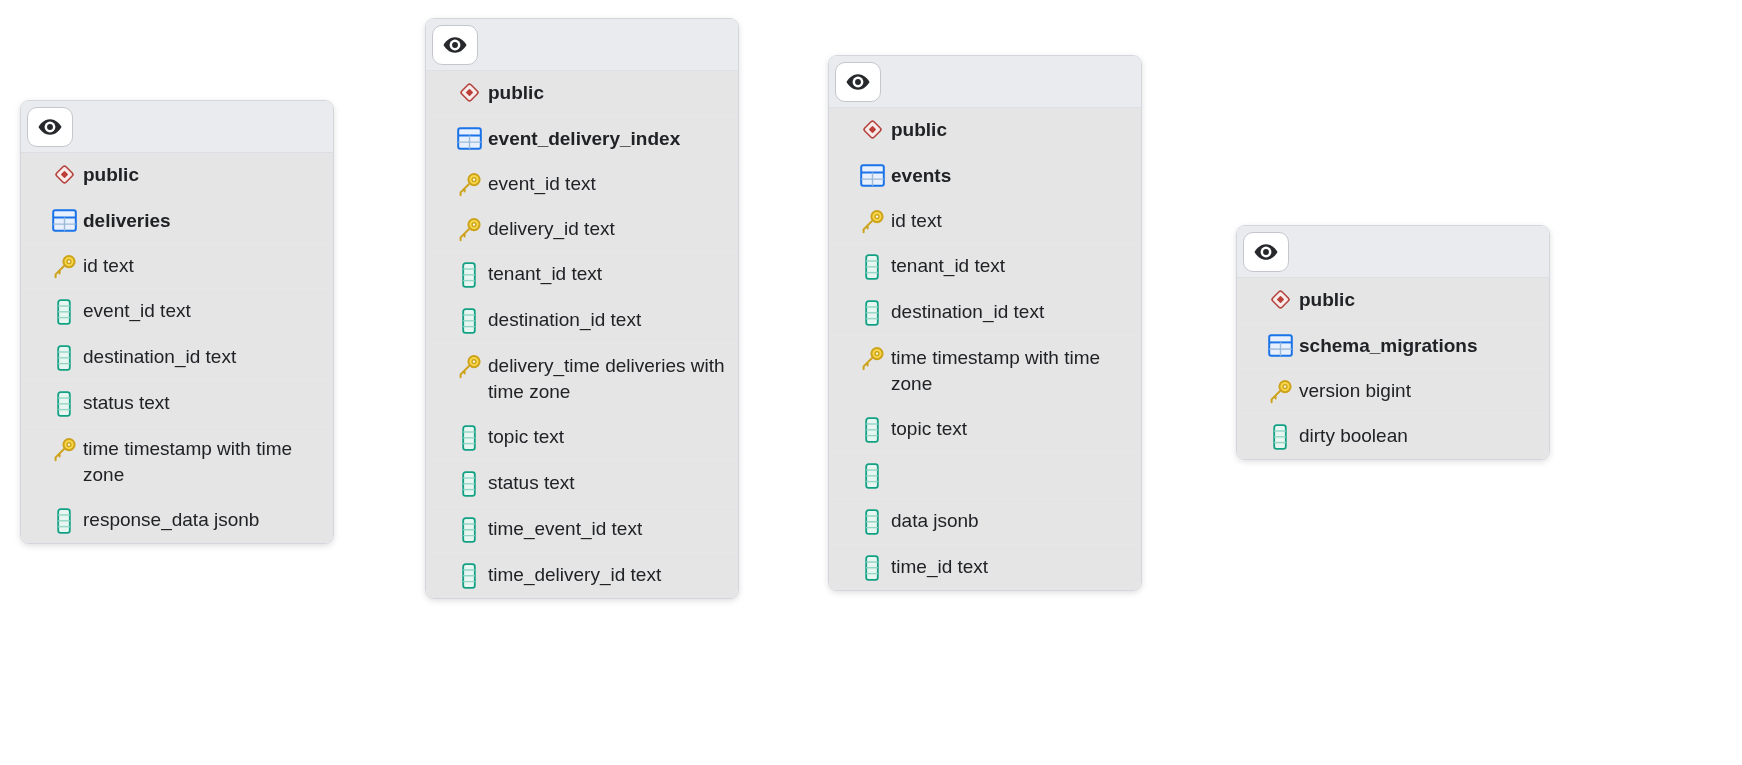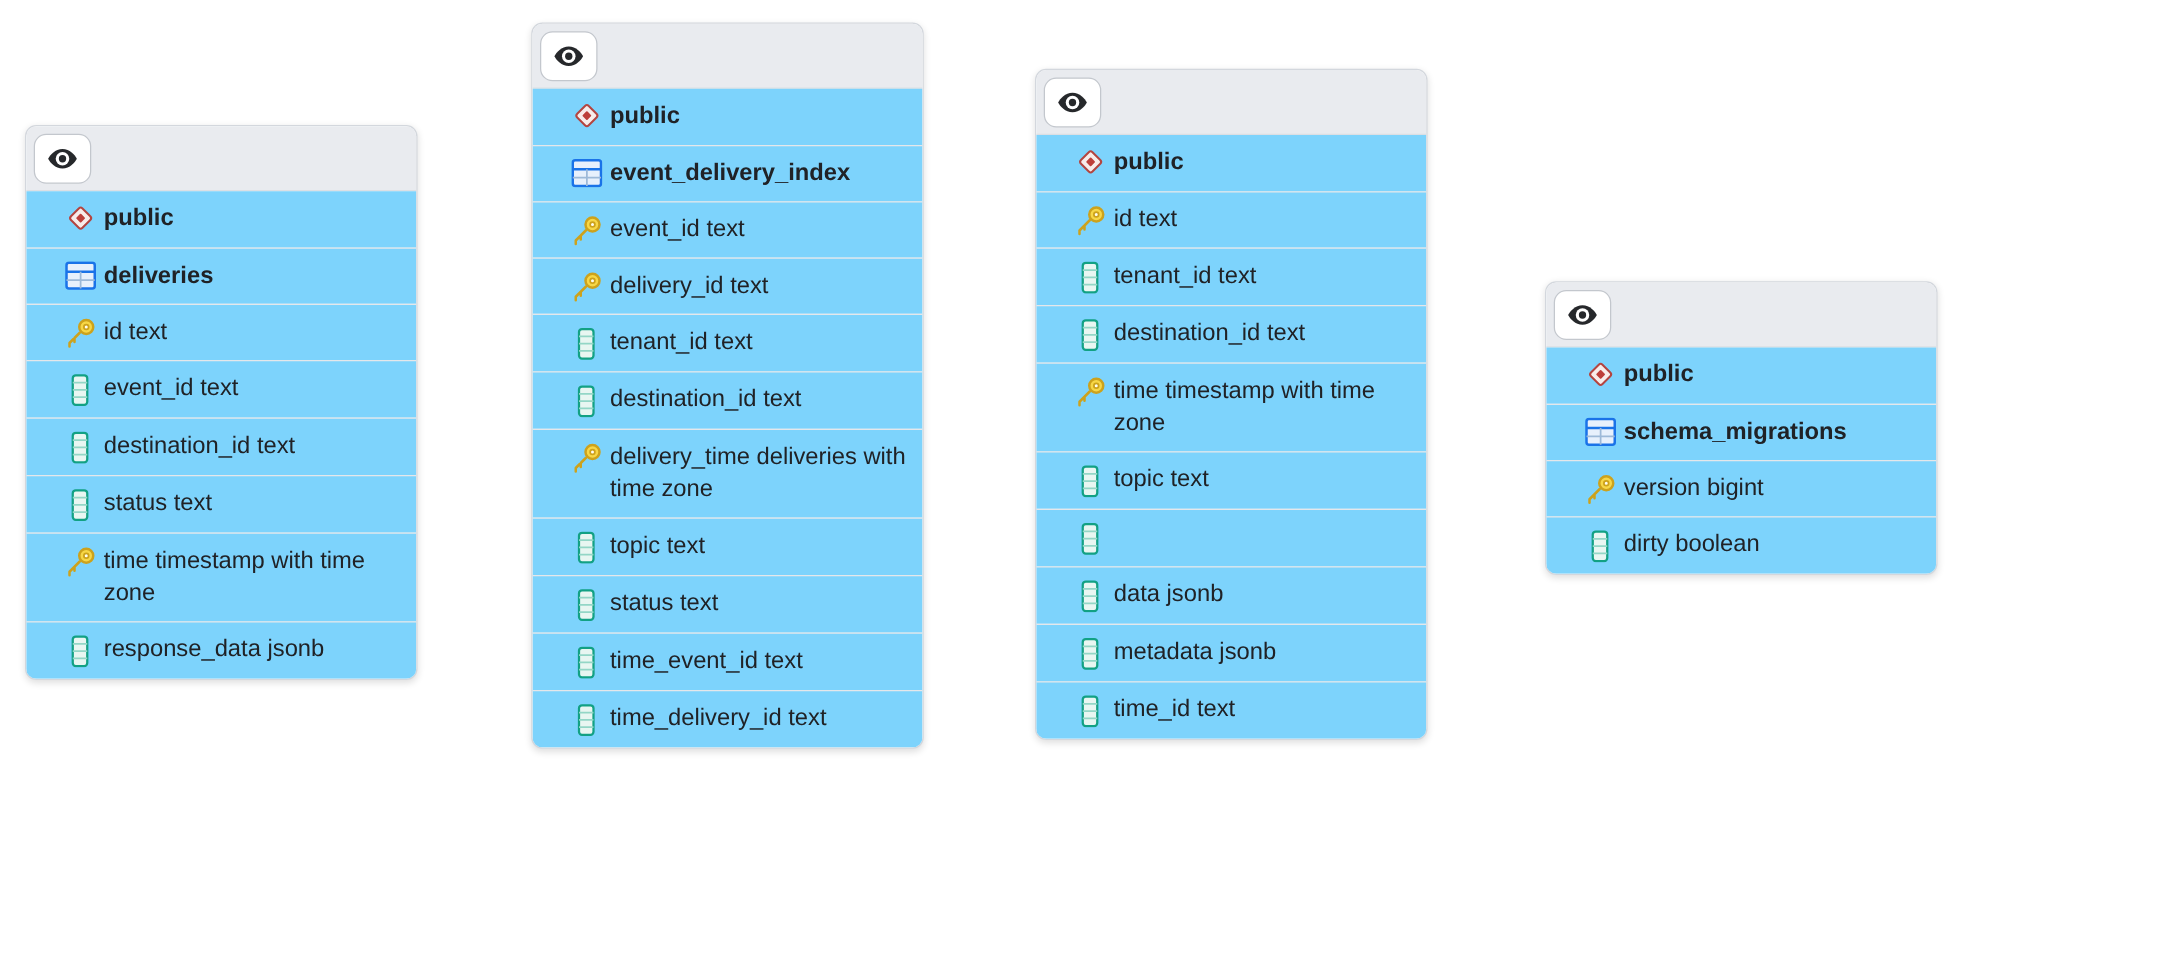--- a/index.html
+++ b/index.html
@@ -39,21 +39,21 @@
     justify-content: center;
     cursor: pointer;
   }
   .eye-btn svg { display: block; }
   .rows .row + .row { border-top: 1px solid #e5e7ea; }
   .row {
     display: flex;
     align-items: flex-start;
     padding: 9px 12px 9px 24px;
     min-height: 45px;
-    background: #7dd3fc;
+    background: #e5e5e5;
   }
   .icon-slot {
     flex: 0 0 38px;
     width: 38px;
     display: flex;
     justify-content: center;
     padding-top: 1px;
   }
   .icon-slot svg { display: block; }
   .row-label {
@@ -323,20 +323,31 @@
       <div class="rows">
         <div class="row schema">
           <span class="icon-slot">
             <svg width="23" height="23" viewBox="0 0 24 24">
               <rect x="5.2" y="5.2" width="13.6" height="13.6" rx="2.2" transform="rotate(45 12 12)" fill="#f8ecea" stroke="#b44540" stroke-width="1.7"></rect>
               <rect x="9.2" y="9.2" width="5.6" height="5.6" rx="0.8" transform="rotate(45 12 12)" fill="#bd3f3a"></rect>
             </svg>
           </span>
           <span class="row-label">public</span>
         </div>
+        <div class="row table">
+          <span class="icon-slot">
+            <svg width="25" height="23" viewBox="0 0 25 23">
+              <rect x="1.2" y="1.2" width="22.6" height="20.6" rx="2" fill="#e7f0fc" stroke="#1a73e8" stroke-width="2"></rect>
+              <line x1="1.2" y1="8.4" x2="23.8" y2="8.4" stroke="#1a73e8" stroke-width="2"></line>
+              <line x1="12.5" y1="8.4" x2="12.5" y2="21.8" stroke="#9db9d8" stroke-width="1.4"></line>
+              <line x1="1.2" y1="15.1" x2="23.8" y2="15.1" stroke="#9db9d8" stroke-width="1.4"></line>
+            </svg>
+          </span>
+          <span class="row-label">events</span>
+        </div>
         <div class="row column">
           <span class="icon-slot">
             <svg width="27" height="25" viewBox="0 0 27 25">
               <g stroke="#cda21c" stroke-width="2" fill="#f7d747" stroke-linecap="round" stroke-linejoin="round">
                 <path d="M12.8 12.2 L4.6 20.4 L4.6 23.2 M8.6 16.4 L8.6 19.6" fill="none"></path>
                 <circle cx="18" cy="7.6" r="5.6"></circle>
                 <circle cx="18" cy="7.6" r="1.9" fill="#fffdf2" stroke="#cda21c" stroke-width="1.4"></circle>
               </g>
             </svg>
           </span>
@@ -400,31 +411,20 @@
         <div class="row column">
           <span class="icon-slot">
             <svg width="20" height="26" viewBox="0 0 20 26">
               <rect x="4.2" y="1.2" width="11.6" height="23.6" rx="2.4" fill="#e8f6f1" stroke="#12a184" stroke-width="1.8"></rect>
               <line x1="4.2" y1="7" x2="15.8" y2="7" stroke="#93d6c6" stroke-width="1.4"></line>
               <line x1="4.2" y1="12.8" x2="15.8" y2="12.8" stroke="#93d6c6" stroke-width="1.4"></line>
               <line x1="4.2" y1="18.6" x2="15.8" y2="18.6" stroke="#93d6c6" stroke-width="1.4"></line>
             </svg>
           </span>
           <span class="row-label">data jsonb</span>
-        </div>
-        <div class="row column">
-          <span class="icon-slot">
-            <svg width="20" height="26" viewBox="0 0 20 26">
-              <rect x="4.2" y="1.2" width="11.6" height="23.6" rx="2.4" fill="#e8f6f1" stroke="#12a184" stroke-width="1.8"></rect>
-              <line x1="4.2" y1="7" x2="15.8" y2="7" stroke="#93d6c6" stroke-width="1.4"></line>
-              <line x1="4.2" y1="12.8" x2="15.8" y2="12.8" stroke="#93d6c6" stroke-width="1.4"></line>
-              <line x1="4.2" y1="18.6" x2="15.8" y2="18.6" stroke="#93d6c6" stroke-width="1.4"></line>
-            </svg>
-          </span>
-          <span class="row-label">metadata jsonb</span>
         </div>
         <div class="row column">
           <span class="icon-slot">
             <svg width="20" height="26" viewBox="0 0 20 26">
               <rect x="4.2" y="1.2" width="11.6" height="23.6" rx="2.4" fill="#e8f6f1" stroke="#12a184" stroke-width="1.8"></rect>
               <line x1="4.2" y1="7" x2="15.8" y2="7" stroke="#93d6c6" stroke-width="1.4"></line>
               <line x1="4.2" y1="12.8" x2="15.8" y2="12.8" stroke="#93d6c6" stroke-width="1.4"></line>
               <line x1="4.2" y1="18.6" x2="15.8" y2="18.6" stroke="#93d6c6" stroke-width="1.4"></line>
             </svg>
           </span>

